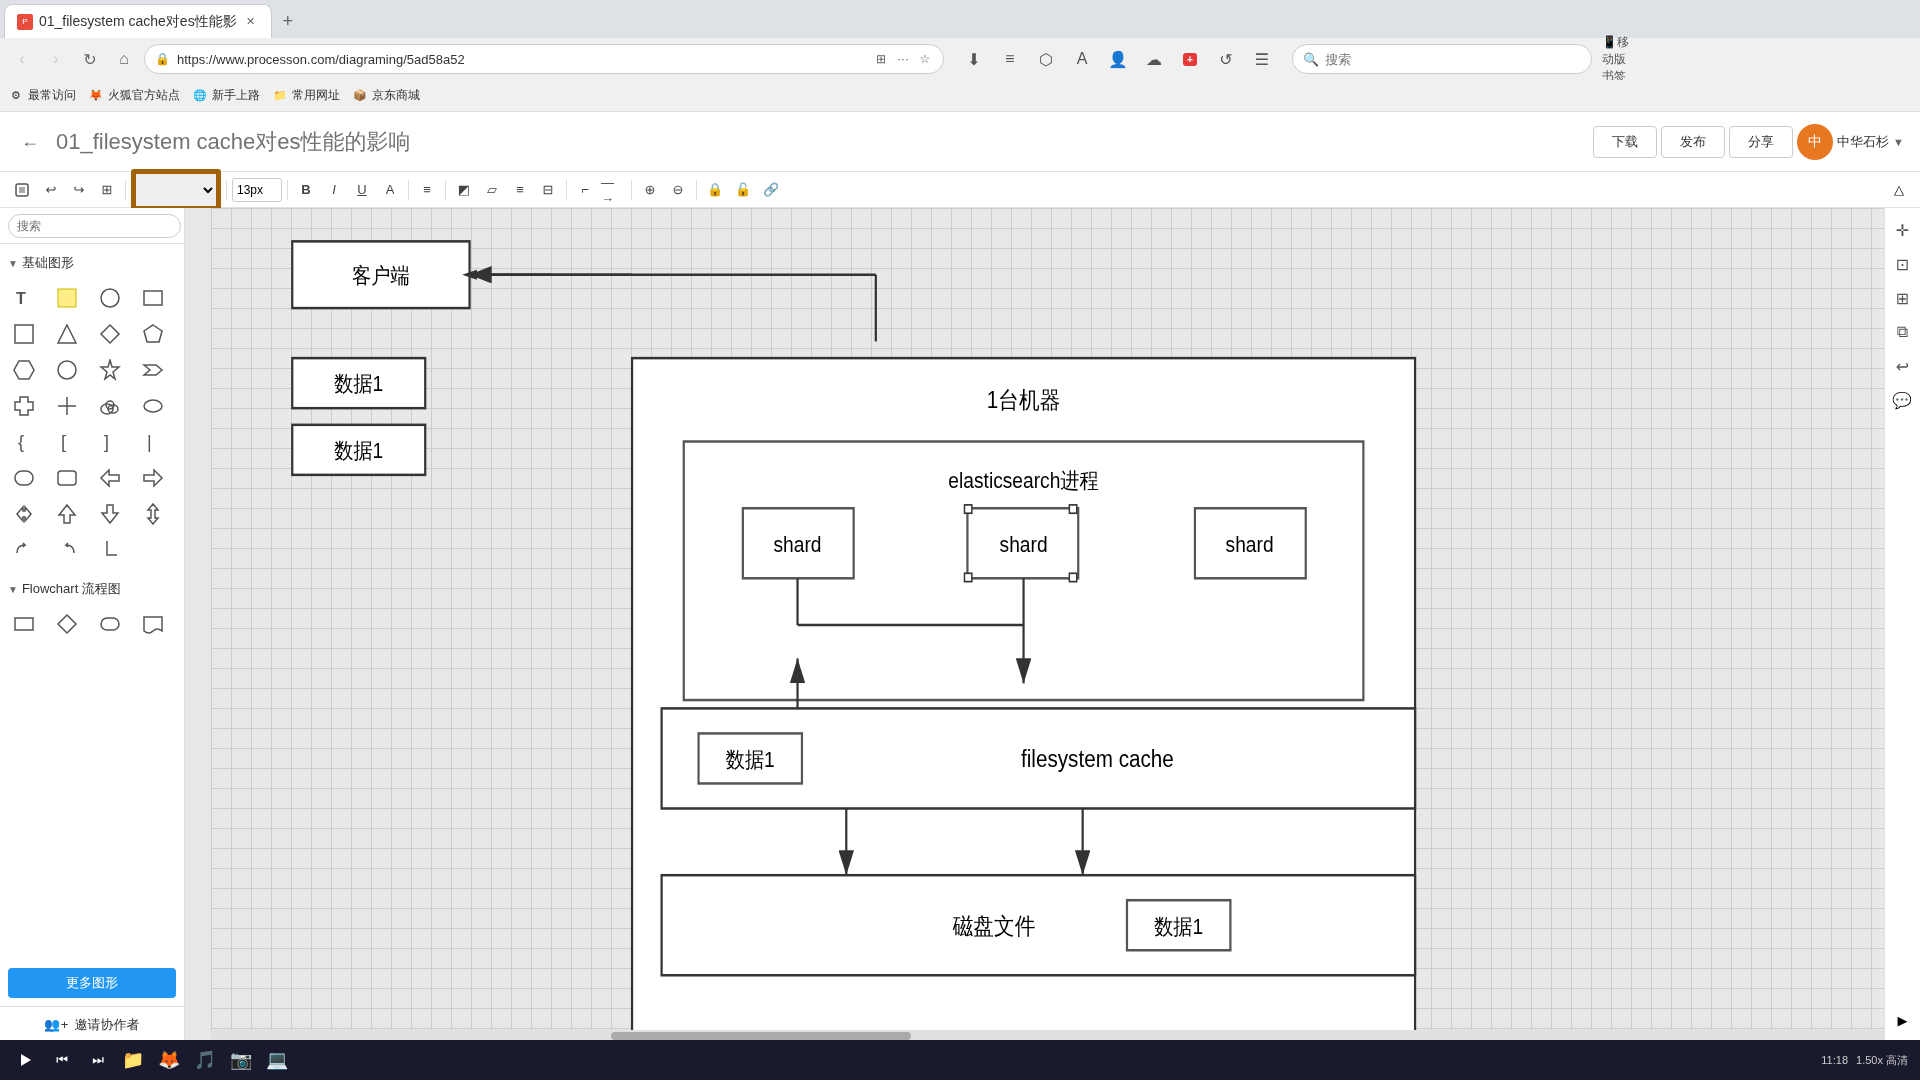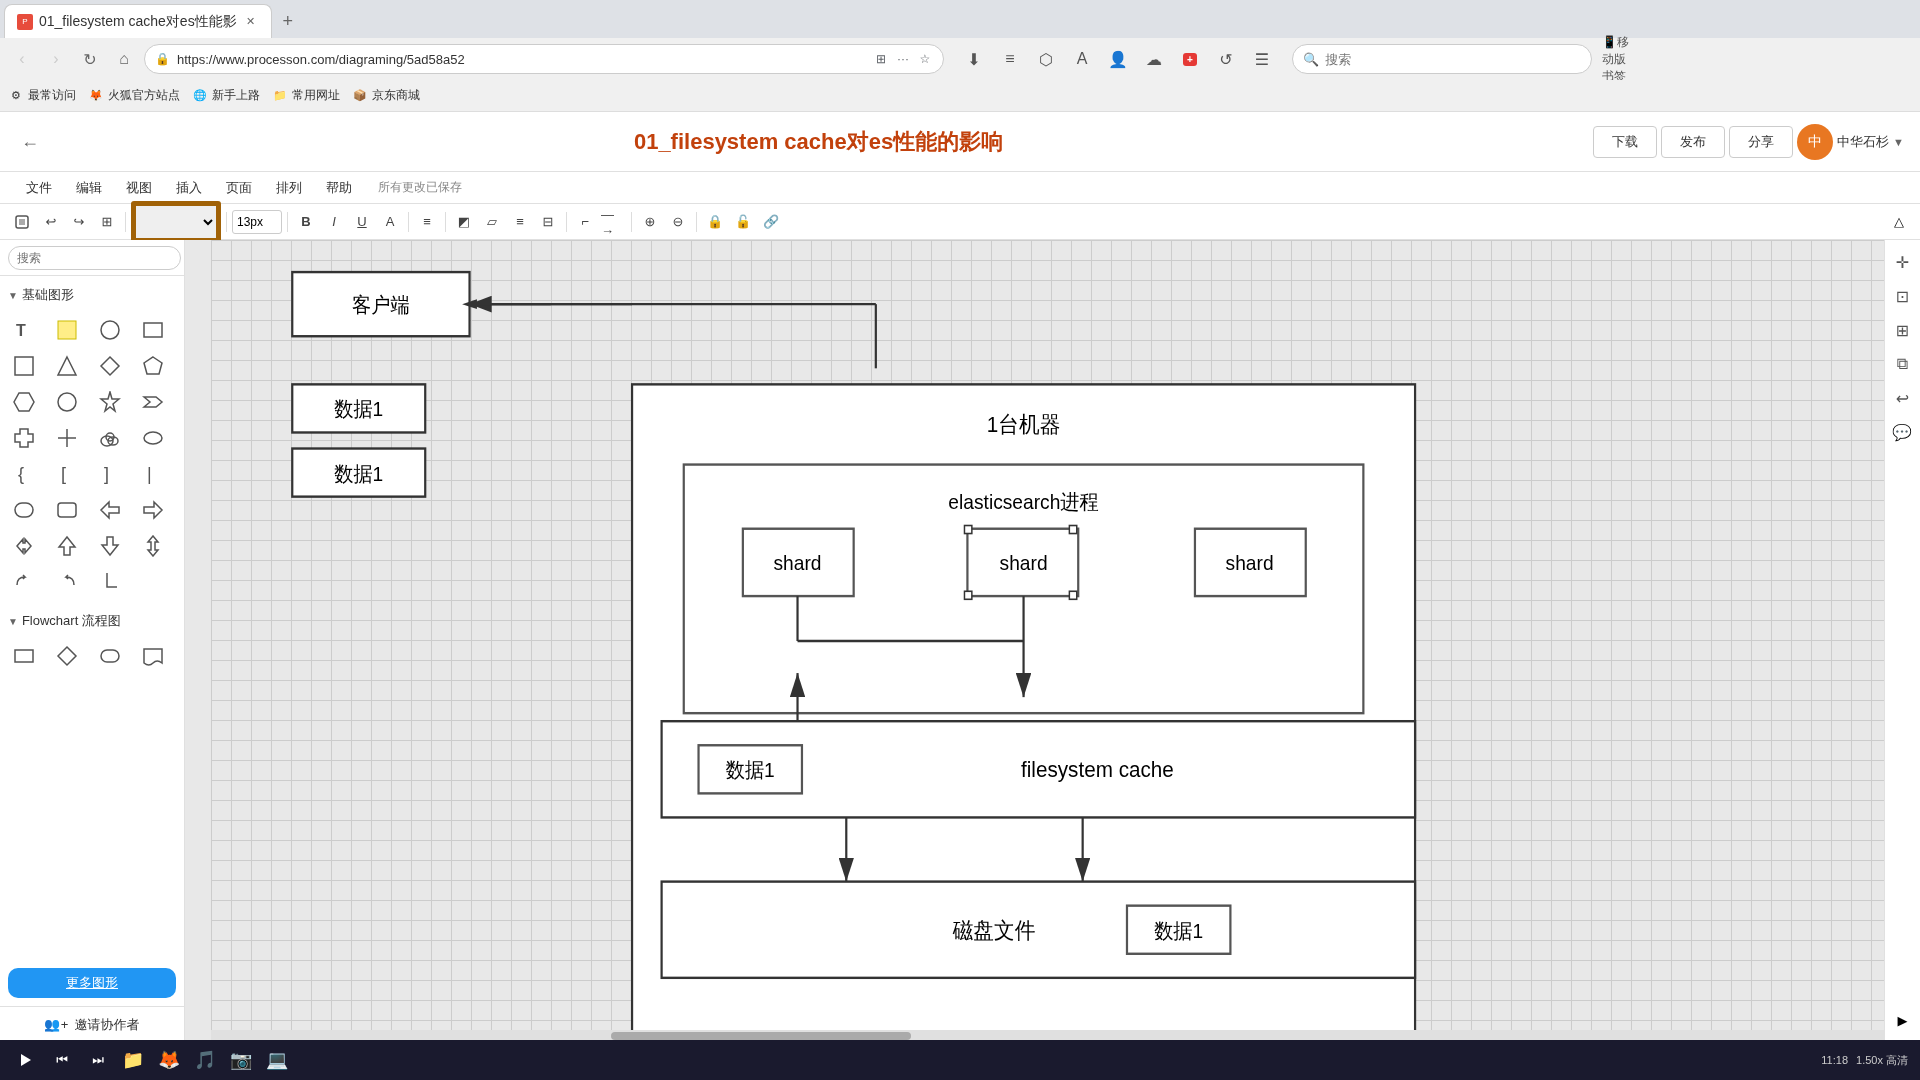--- a/index.html
+++ b/index.html
@@ -30,21 +30,21 @@
     .search-input { border: none; outline: none; font-size: 13px; color: #333; width: 100%; background: transparent; }
 
     
     .bookmarks-bar { height: 32px; background: #f0f0f0; display: flex; align-items: center; padding: 0 8px; gap: 12px; border-bottom: 1px solid #ddd; }
     .bookmark-item { display: flex; align-items: center; gap: 4px; font-size: 12px; color: #333; cursor: pointer; white-space: nowrap; }
     .bookmark-icon { width: 16px; height: 16px; display: flex; align-items: center; justify-content: center; font-size: 11px; }
 
     
     .app-header { height: 60px; background: #fff; display: flex; align-items: center; padding: 0 16px; border-bottom: 1px solid #e0e0e0; gap: 12px; }
     .back-btn { width: 28px; height: 28px; display: flex; align-items: center; justify-content: center; cursor: pointer; color: #666; font-size: 18px; }
-    .doc-title { font-size: 22px; font-weight: bold; color: #c2410c; flex: 1; text-align: center; }
+    .doc-title { font-size: 22px; font-weight: normal; color: #737373; flex: 1; }
     .header-actions { display: flex; align-items: center; gap: 4px; }
     .btn-download, .btn-publish, .btn-share { padding: 6px 18px; border: 1px solid #ccc; border-radius: 4px; background: #fff; cursor: pointer; font-size: 13px; color: #333; }
     .user-avatar { width: 36px; height: 36px; border-radius: 50%; background: #e87722; display: flex; align-items: center; justify-content: center; color: white; font-size: 14px; cursor: pointer; }
     .user-name { font-size: 13px; color: #333; cursor: pointer; }
 
     
     .menu-bar { height: 32px; background: #fff; display: flex; align-items: center; padding: 0 16px; gap: 4px; border-bottom: 1px solid #e0e0e0; }
     .menu-item { padding: 4px 10px; font-size: 13px; color: #333; cursor: pointer; border-radius: 3px; }
     .save-status { margin-left: 12px; font-size: 12px; color: #888; }
 
@@ -61,21 +61,21 @@
 
     
     .left-panel { width: 185px; background: #fff; border-right: 1px solid #e0e0e0; display: flex; flex-direction: column; overflow: hidden; }
     .search-box { height: 36px; display: flex; align-items: center; padding: 0 8px; border-bottom: 1px solid #e0e0e0; }
     .search-field { flex: 1; height: 24px; border: 1px solid #ccc; border-radius: 12px; padding: 0 8px; font-size: 12px; outline: none; }
     .shapes-section { flex: 1; overflow-y: auto; padding: 8px; }
     .section-header { display: flex; align-items: center; gap: 4px; font-size: 13px; color: #333; margin-bottom: 8px; cursor: pointer; padding: 2px 0; }
     .section-toggle { font-size: 10px; color: #666; }
     .shapes-grid { display: grid; grid-template-columns: repeat(4, 1fr); gap: 4px; margin-bottom: 12px; }
     .shape-item { width: 32px; height: 32px; display: flex; align-items: center; justify-content: center; cursor: pointer; border-radius: 3px; }
-    .more-shapes-btn { width: calc(100% - 16px); margin: 8px; height: 30px; background: #2196f3; color: white; border: none; border-radius: 10px; cursor: pointer; font-size: 13px; text-decoration: underline; }
+    .more-shapes-btn { width: calc(100% - 16px); margin: 8px; height: 30px; background: #2196f3; color: white; border: none; border-radius: 4px; cursor: pointer; font-size: 13px; }
     .invite-btn { height: 36px; display: flex; align-items: center; justify-content: center; gap: 6px; border-top: 1px solid #e0e0e0; padding: 0 12px; cursor: pointer; font-size: 13px; color: #333; }
 
     
     .canvas-area { flex: 1; background: #e8e8e8; position: relative; overflow: hidden; }
     .canvas-bg { width: 100%; height: 100%; background-image: 
       linear-gradient(to right, #ccc 1px, transparent 1px),
       linear-gradient(to bottom, #ccc 1px, transparent 1px);
       background-size: 20px 20px;
       position: relative; margin-left: 26px; }
 
@@ -175,30 +175,20 @@
     <div class="header-actions">
       <button class="btn-download">下载</button>
       <button class="btn-publish">发布</button>
       <button class="btn-share">分享</button>
       <div class="user-avatar">中</div>
       <span class="user-name">中华石杉</span>
       <span style="font-size:11px;color:#666;">▼</span>
     </div>
   </div>
 
-  <div class="menu-bar">
-    <div class="menu-item">文件</div>
-    <div class="menu-item">编辑</div>
-    <div class="menu-item">视图</div>
-    <div class="menu-item">插入</div>
-    <div class="menu-item">页面</div>
-    <div class="menu-item">排列</div>
-    <div class="menu-item">帮助</div>
-    <span class="save-status">所有更改已保存</span>
-  </div>
 
   <div class="toolbar">
     <div class="tool-btn" style="width:28px; height:28px;">
       <svg width="16" height="16" viewBox="0 0 16 16">
           <rect x="2" y="2" width="12" height="12" fill="none" stroke="#555" stroke-width="1.5" rx="2"></rect>
           <rect x="5" y="5" width="6" height="6" fill="#aaa"></rect>
         </svg>
     </div>
     <div class="tool-btn">↩</div>
     <div class="tool-btn">↪</div>

